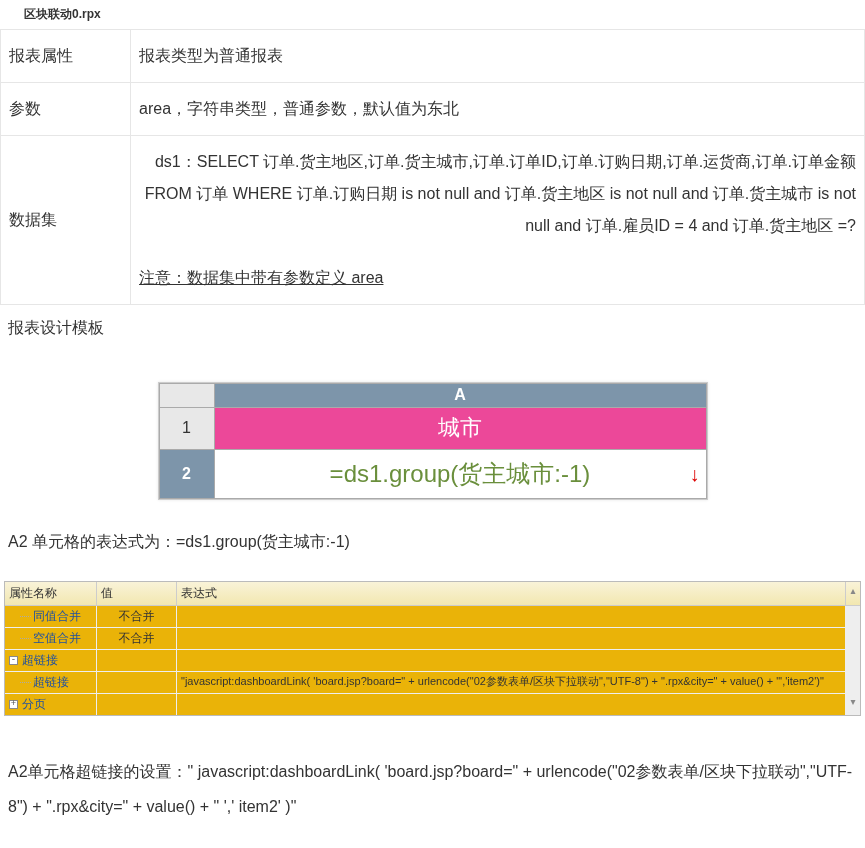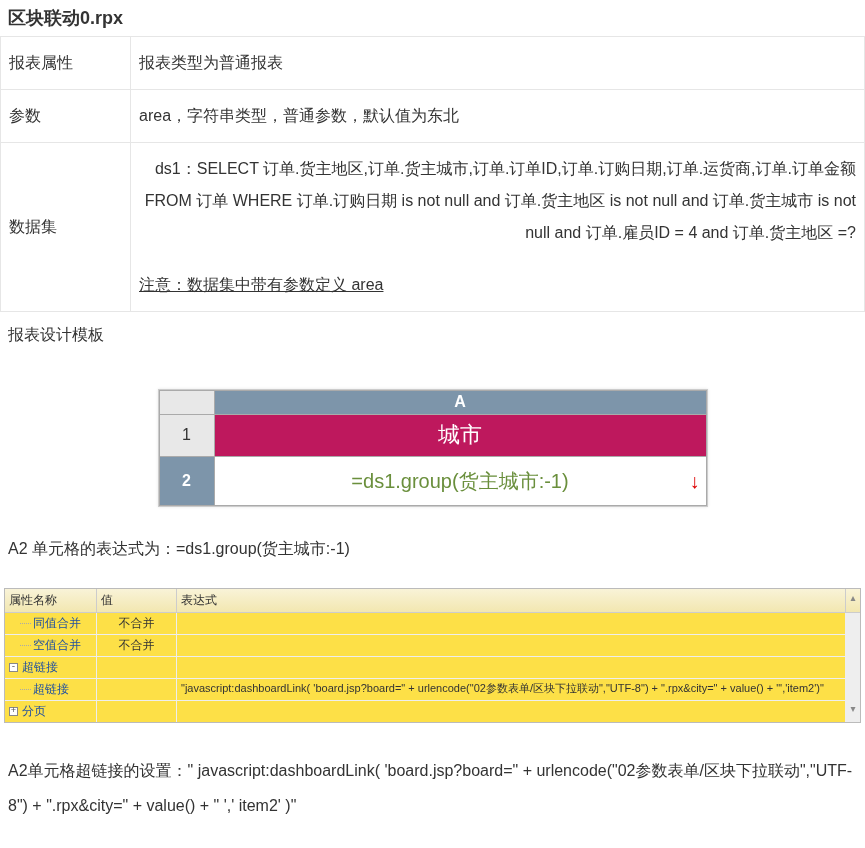--- a/index.html
+++ b/index.html
@@ -7,22 +7,22 @@
     margin: 0;
     padding: 0;
     font-family: "Microsoft YaHei", Arial, sans-serif;
     font-size: 16px;
     color: #333;
     width: 865px;
     background: #fff;
   }
   .title {
     font-weight: bold;
-    font-size: 18px;
-    padding: 6px 8px;
+    font-size: 12px;
+    padding: 6px 24px;
   }
   .info-table {
     border-collapse: collapse;
     width: 100%;
   }
   .info-table td {
     border: 1px solid #e6e6e6;
     padding: 10px 8px;
     vertical-align: middle;
     line-height: 2.0;
@@ -65,58 +65,58 @@
     color: #fff;
     font-weight: bold;
     height: 24px;
   }
   .tmpl-rowhead {
     background: #e8e8e8;
     width: 55px;
     height: 42px;
   }
   .tmpl-row1 {
-    background: #be185d;
+    background: #ec4899;
     color: #fff;
     font-size: 22px;
     height: 42px;
   }
   .tmpl-row2wrap {
     position: relative;
     padding: 0;
   }
   .tmpl-rowhead2 {
     background: #7d95aa;
     color: #fff;
     font-weight: bold;
     height: 48px;
   }
   .tmpl-expr {
     color: #6a8f3c;
-    font-size: 20px;
+    font-size: 24px;
     font-family: Arial, sans-serif;
     height: 48px;
     line-height: 48px;
   }
   .down-arrow {
     position: absolute;
     right: 6px;
     top: 50%;
     transform: translateY(-50%);
     color: #d00;
     font-size: 20px;
   }
   .expr-line {
     padding: 22px 8px 16px 8px;
   }
   
   .prop-wrap {
-    margin: 12px 4px 4px 4px;
+    margin: 12px 4px 12px 4px;
     border: 1px solid #bbb;
-    background: #fde047;
+    background: #eab308;
     font-size: 12px;
   }
   .prop-header {
     display: grid;
     grid-template-columns: 92px 80px 1fr 14px;
     background: linear-gradient(#f9f3d8, #f2e7b0);
     border-bottom: 1px solid #ccc;
   }
   .prop-header div {
     border-right: 1px solid #ccc;

